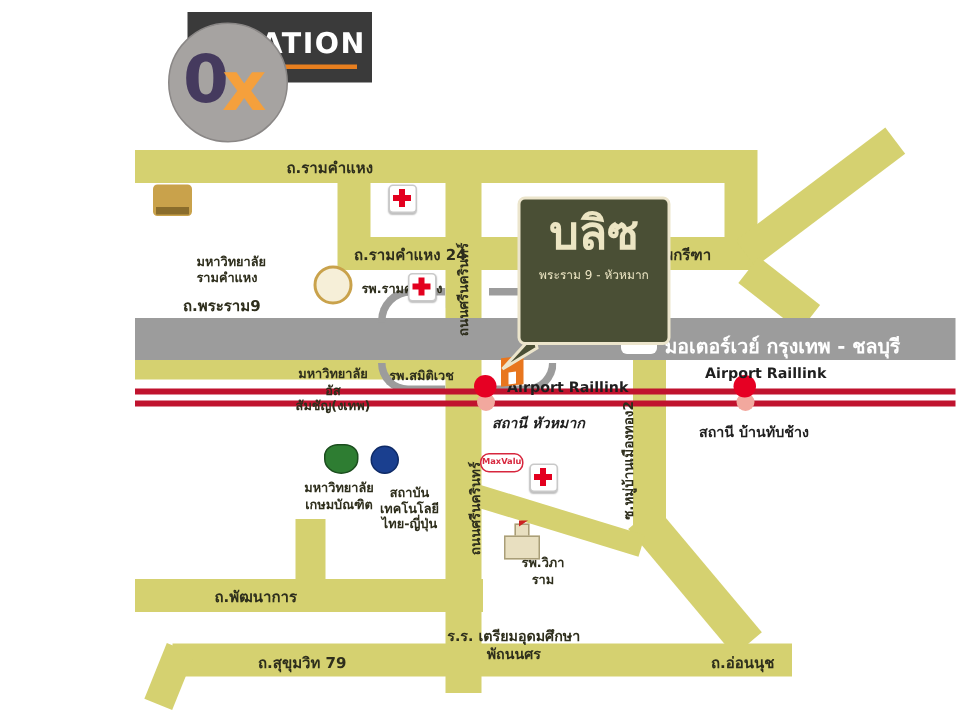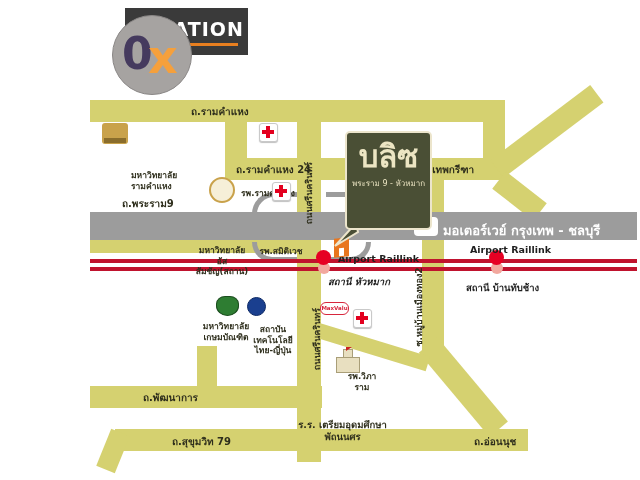--- a/index.html
+++ b/index.html
@@ -22,21 +22,21 @@
   .cross .cv{position:absolute;left:6px;top:2px;width:4px;height:12px;background:#e3001f;}
   .cross .ch{position:absolute;left:2px;top:6px;width:12px;height:4px;background:#e3001f;}
   .st-main{position:absolute;width:15px;height:15px;border-radius:50%;background:#e60023;z-index:4;}
   .st-sub{position:absolute;width:12px;height:12px;border-radius:50%;background:#f2a89e;z-index:3;}
   .crest{position:absolute;border-radius:50%;z-index:4;}
   .pill{position:absolute;width:27px;height:11px;background:#fff;border:1px solid #d7263d;border-radius:6px;
         color:#d7263d;font-size:5.5px;font-weight:bold;text-align:center;line-height:10px;z-index:4;}
   .uturn{position:absolute;width:24px;height:19px;background:#fff;border-radius:4px;z-index:3;
          color:#5a5a5a;font-weight:bold;font-size:13px;text-align:center;line-height:18px;}
   
-  #project-box{position:absolute;left:345px;top:131px;width:87px;height:99px;background:#4a4f35;
+  #project-box{position:absolute;left:345px;top:131px;width:102px;height:99px;background:#4a4f35;
                border:2px solid #ece5cc;border-radius:5px;z-index:6;text-align:center;box-sizing:border-box;}
   #project-box .nm{display:block;margin-top:6px;font-size:31px;font-weight:bold;color:#ece5c3;line-height:1.15;}
   #project-box .tp{display:block;margin-top:2px;font-size:11.5px;font-weight:bold;color:#e2802d;}
   #project-box .lc{display:block;margin-top:2px;font-size:8px;color:#ece5c3;}
   #project-marker{position:absolute;left:334px;top:238px;width:15px;height:19px;background:#e8761e;
                   transform:skewY(-6deg);z-index:5;}
   #project-marker .door{position:absolute;left:5px;bottom:1px;width:5px;height:8px;background:#fff;}
   
   #logo-box{position:absolute;left:125px;top:8px;width:123px;height:47px;background:#3a3a3a;z-index:8;
             display:flex;flex-direction:column;align-items:center;justify-content:center;}
@@ -116,21 +116,21 @@
 
   <div class="cross" style="left:259px;top:123px;">
       <span class="cv"></span>
       <span class="ch"></span>
     </div>
   <div class="plabel" style="left:239px;top:144px;width:58px;">รพ.รามคำแหง</div>
 
   <div class="crest" style="left:209px;top:177px;width:22px;height:22px;background:#f6efd8;border:2px solid #c9a24b;"></div>
   <div class="plabel" style="left:193px;top:201px;width:58px;">
     <span>มหาวิทยาลัย</span><br>
-    <span>อัสสัมชัญ(สถาน)</span>
+    <span>อัสสัมชัญ(งเทพ)</span>
   </div>
 
   <div class="cross" style="left:272px;top:182px;">
       <span class="cv"></span>
       <span class="ch"></span>
     </div>
   <div class="plabel" style="left:258px;top:202px;width:46px;">รพ.สมิติเวช</div>
 
   <div class="plabel" style="left:196px;top:277px;width:60px;">
     <span>มหาวิทยาลัย</span><br>

